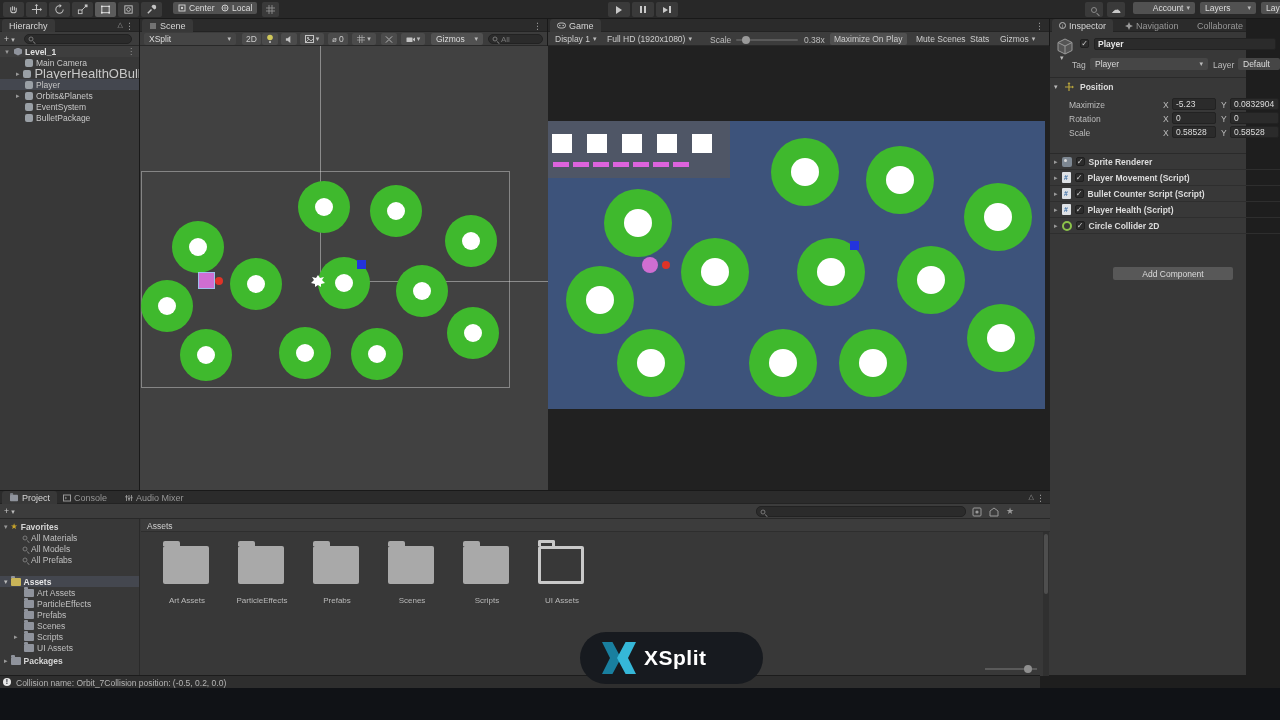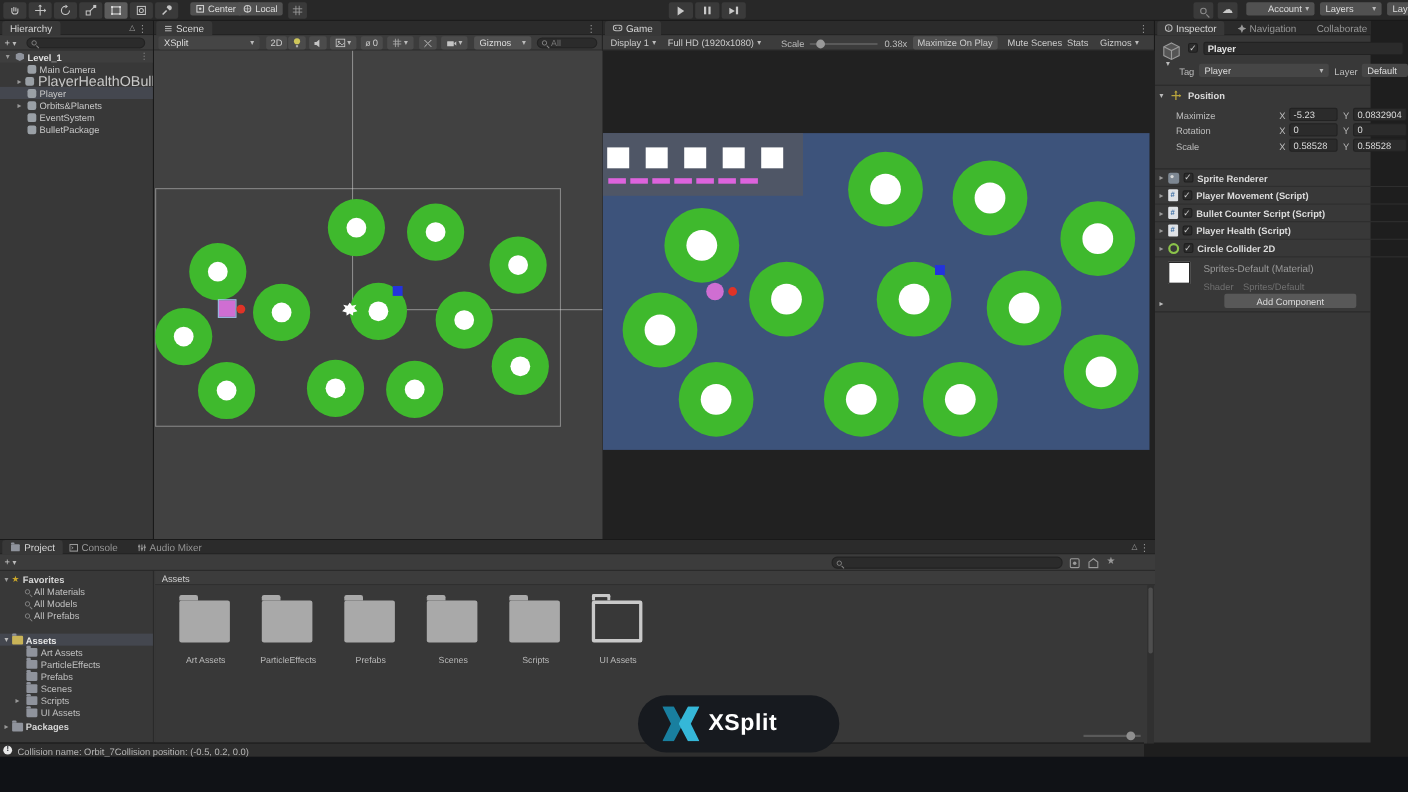--- a/index.html
+++ b/index.html
@@ -504,27 +504,20 @@
         <b style="font-size:8.5px;color:#dcdcdc;white-space:nowrap;">Player Health (Script)</b>
       </div>
       <div style="position: absolute; left: 0px; top: 64px; width: 230px; height: 16px; border-bottom: 1px solid rgb(46, 46, 46); display: flex; align-items: center; gap: 4px; padding-left: 4px;">
         <span style="font-size:7px;color:#999;">▸</span>
         <span style="width:10px;height:10px;border:2px solid #8bc34a;border-radius:50%;display:inline-block;flex:none;"></span>
         <span class="check">✓</span>
         <b style="font-size:8.5px;color:#dcdcdc;white-space:nowrap;">Circle Collider 2D</b>
       </div>
     </div>
 
-  <div class="abs" style="left:0;top:215px;width:100%;height:50px;border-bottom:1px solid #2a2a2a;">
-    <div class="abs" style="left:12px;top:4px;width:20px;height:20px;background:#fff;border:1px solid #111;"></div>
-    <span class="lbl" style="left:44px;top:5px;color:#9a9a9a;font-size:9px;">Sprites-Default (Material)</span>
-    <span class="lbl" style="left:44px;top:22px;color:#707070;">Shader</span>
-    <span class="lbl" style="left:80px;top:22px;color:#707070;">Sprites/Default</span>
-    <span class="caret abs" style="left:4px;top:38px;">▸</span>
-  </div>
 
   <div class="ddbtn" style="left:63px;top:248px;width:120px;height:13px;justify-content:center;background:#585858;">
     <span>Add Component</span>
   </div>
 </div>
 
 <div class="panel" style="left:0;top:490px;width:1050px;height:185px;border-top:1px solid #191919;">
   <div class="tabbar" style="left:0;top:0;width:100%;height:13px;">
     <div class="tab" style="left:2px;">
       <span class="mini-folder" style="transform:scale(0.8);margin-right:0;"></span>

